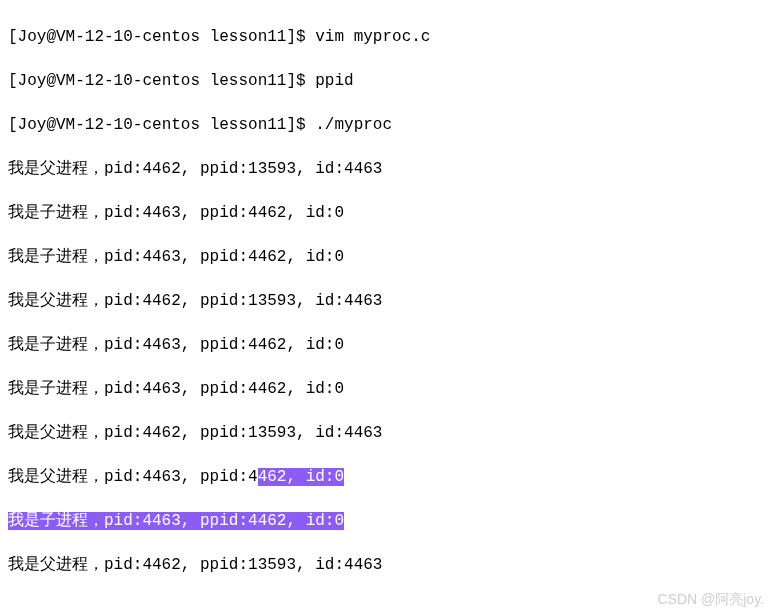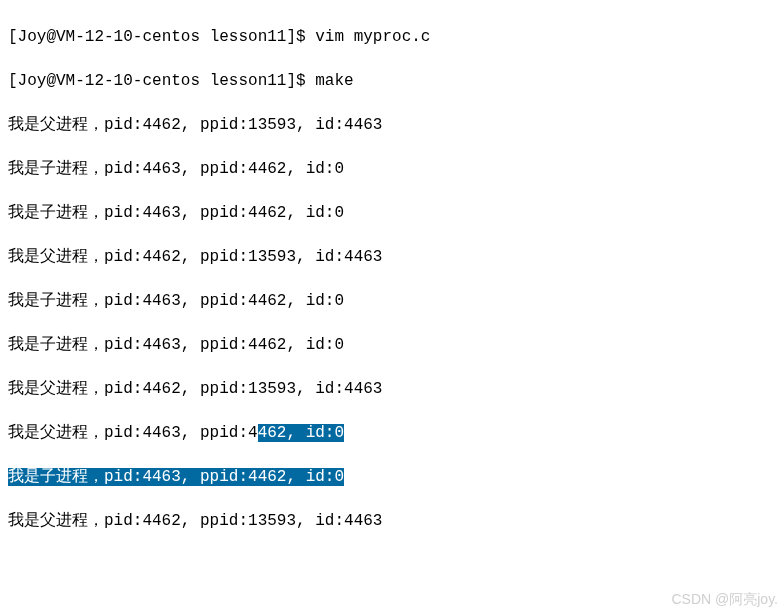--- a/index.html
+++ b/index.html
@@ -19,38 +19,39 @@
       overflow: hidden;
       padding: 4px 8px;
     }
     .terminal {
       white-space: pre;
     }
     .line {
       display: block;
     }
     .hl {
-      background: #0369a1;
+      background: #8b5cf6;
       color: #ffffff;
     }
     .watermark {
       position: absolute;
       bottom: 6px;
-      right: 2px;
+      right: 16px;
       color: #cfcfcf;
       font-size: 14px;
       font-family: Arial, sans-serif;
     }
   </style>
 </head>
 <body>
 
 <div class="terminal">
 <span class="line"><span>[Joy@VM-12-10-centos lesson11]$ </span><span>vim myproc.c</span></span>
-<span class="line"><span>[Joy@VM-12-10-centos lesson11]$ </span><span>make</span></span>
+<span class="line"><span>[Joy@VM-12-10-centos lesson11]$ </span><span>ppid</span></span>
+<span class="line"><span>[Joy@VM-12-10-centos lesson11]$ </span><span>./myproc</span></span>
 <span class="line"><span>我是父进程，</span><span>pid:4462, ppid:13593, id:4463</span></span>
 <span class="line"><span>我是子进程，</span><span>pid:4463, ppid:4462, id:0</span></span>
 <span class="line"><span>我是子进程，</span><span>pid:4463, ppid:4462, id:0</span></span>
 <span class="line"><span>我是父进程，</span><span>pid:4462, ppid:13593, id:4463</span></span>
 <span class="line"><span>我是子进程，</span><span>pid:4463, ppid:4462, id:0</span></span>
 <span class="line"><span>我是子进程，</span><span>pid:4463, ppid:4462, id:0</span></span>
 <span class="line"><span>我是父进程，</span><span>pid:4462, ppid:13593, id:4463</span></span>
 <span class="line"><span>我是父进程，pid:4463, ppid:4</span><span class="hl">462, id:0</span></span>
 <span class="line"><span class="hl">我是子进程，pid:4463, ppid:4462, id:0</span></span>
 <span class="line"><span>我是父进程，</span><span>pid:4462, ppid:13593, id:4463</span></span>

